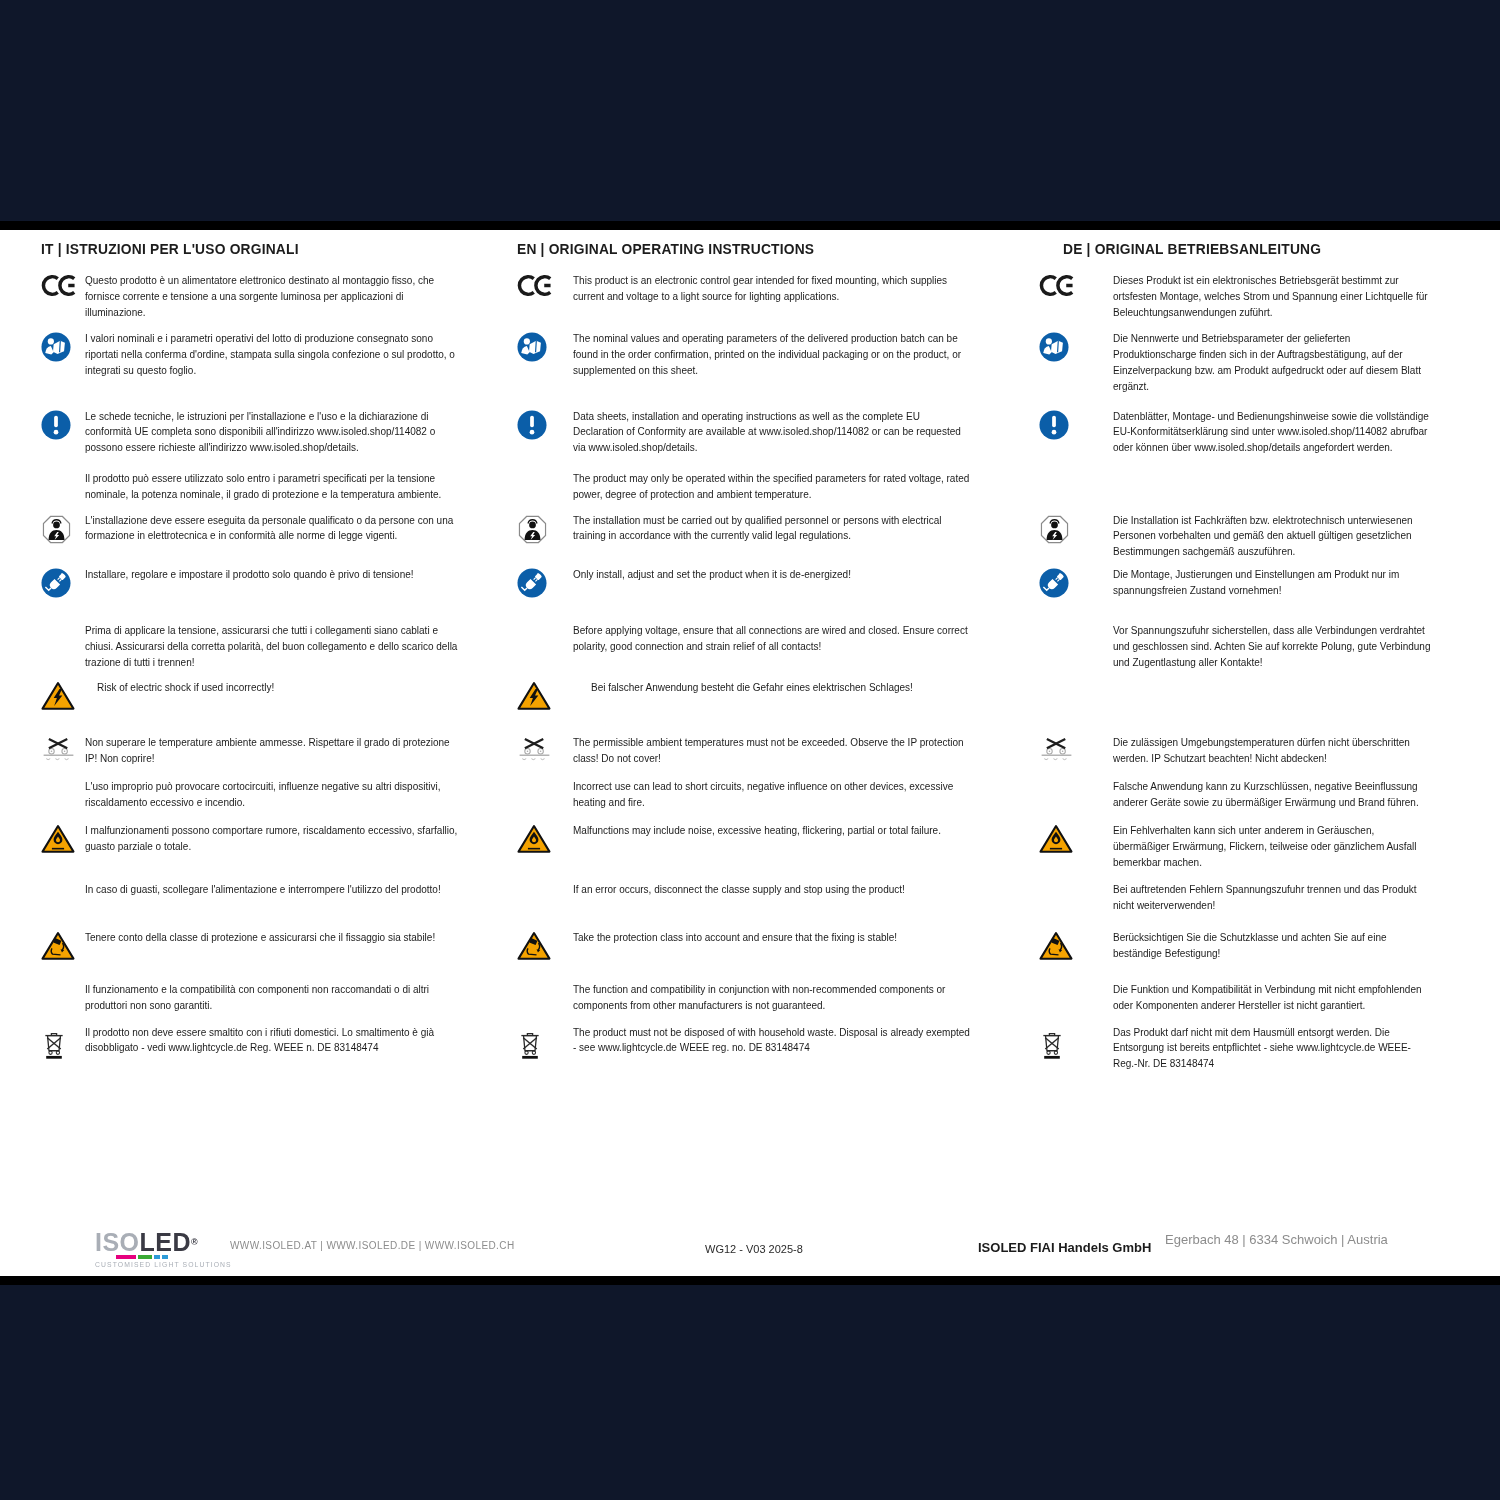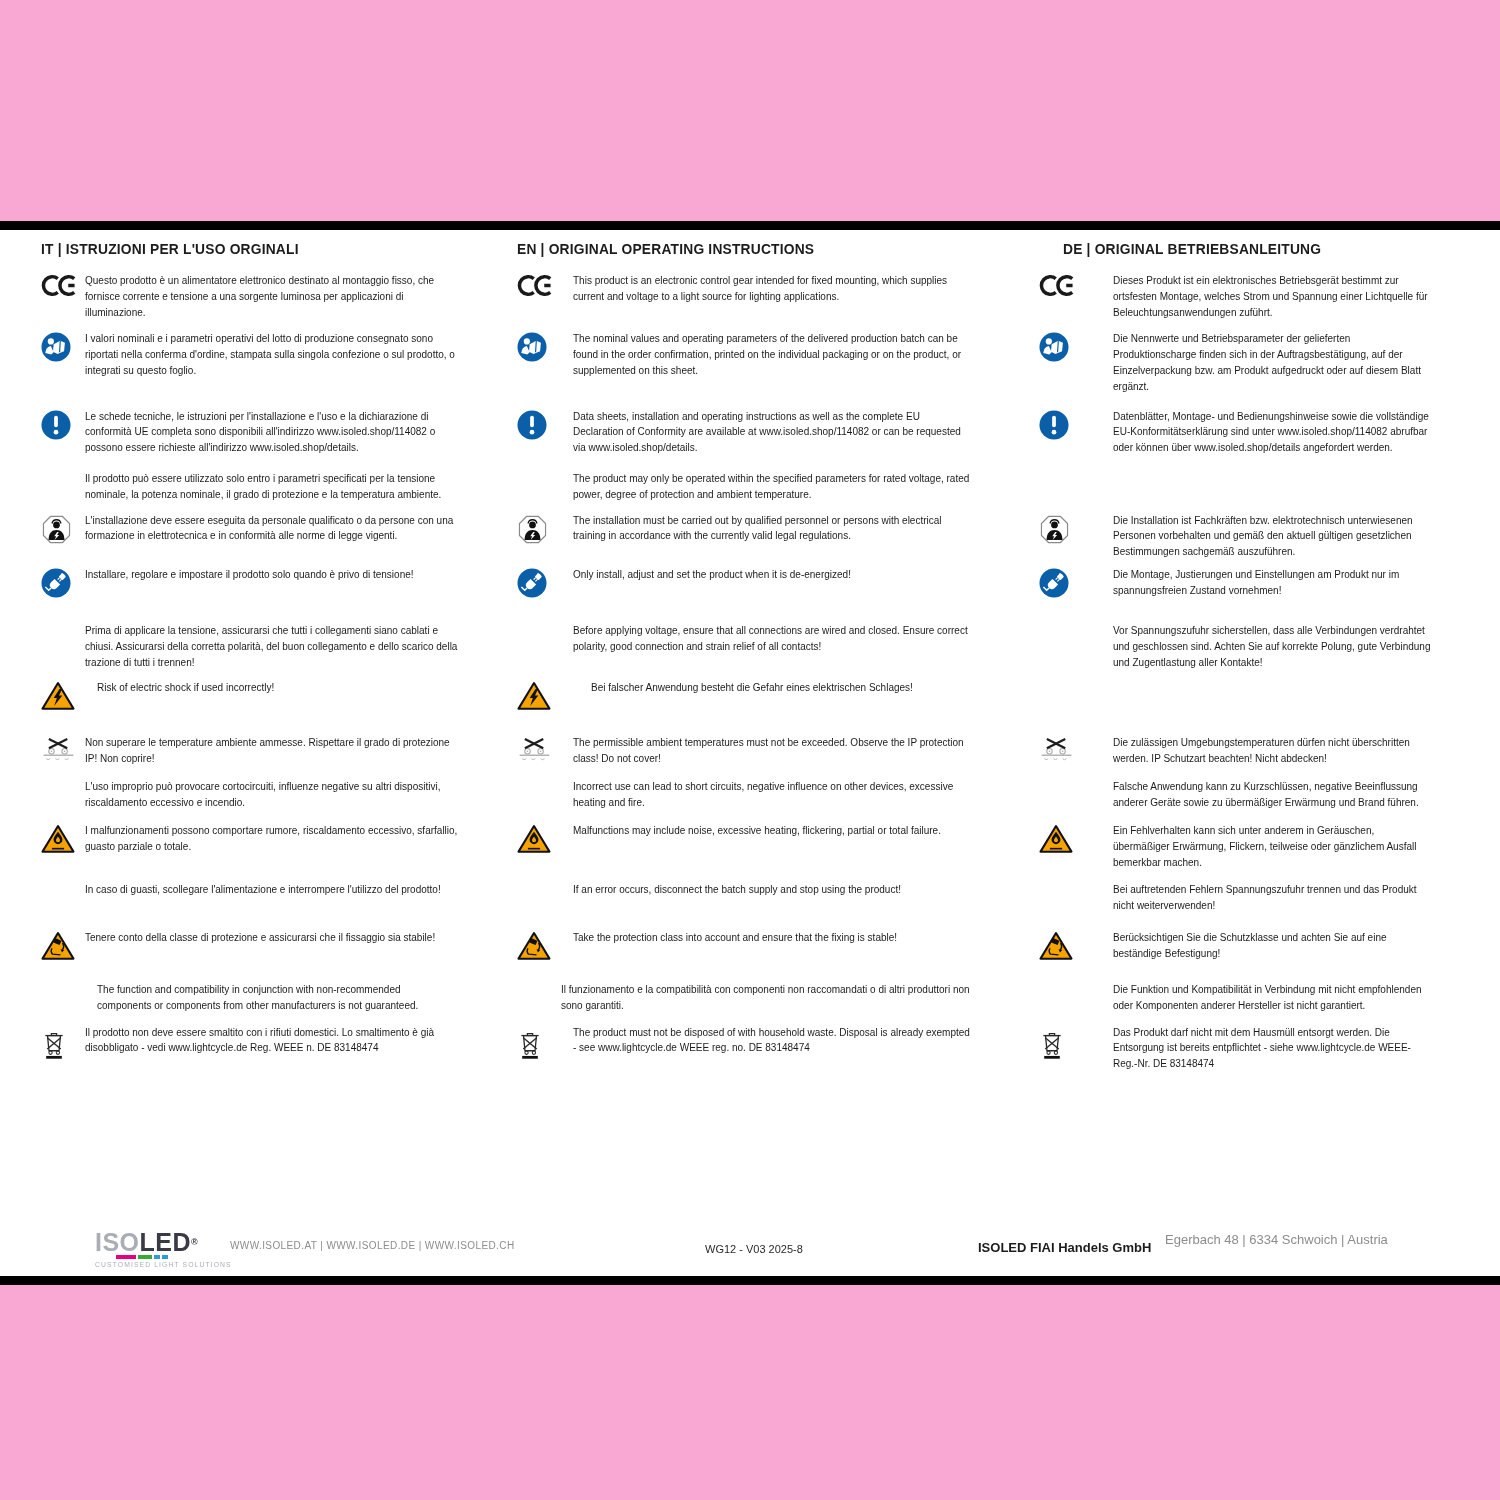--- a/index.html
+++ b/index.html
@@ -1,18 +1,18 @@
 <!DOCTYPE html>
 <html><head>
 <meta charset="utf-8">
 <style>
   * { box-sizing: border-box; }
   html,body { margin:0; padding:0; background:#fff; }
   #page {
-    position:relative; width:1500px; height:1500px; background:#f9a8d4;
+    position:relative; width:1500px; height:1500px; background:#0f172a;
     font-family:"Liberation Sans", sans-serif; color:#1c1c1c; overflow:hidden;
   }
   .sheet {
     position:absolute; left:-12px; right:-12px; top:221px; height:1064px;
     border:9px solid #000; background:#fff;
   }
   .content { position:absolute; left:44px; top:12px; right:0; }
   .hdr-row, .row { display:grid; grid-template-columns:476px 522px 392px; }
   .hdr { font-size:13.8px; font-weight:bold; letter-spacing:.2px; }
   .hdr.de { padding-left:24px; }
@@ -357,21 +357,21 @@
           </div>
       </div>
 
       <div class="row m11">
         <div class="cell c-it">
             <span class="ico"></span>
             <p class="txt">In caso di guasti, scollegare l'alimentazione e interrompere l'utilizzo del prodotto!</p>
           </div>
         <div class="cell c-en">
             <span class="ico"></span>
-            <p class="txt">If an error occurs, disconnect the batch supply and stop using the product!</p>
+            <p class="txt">If an error occurs, disconnect the classe supply and stop using the product!</p>
           </div>
         <div class="cell c-de">
             <span class="ico"></span>
             <p class="txt">Bei auftretenden Fehlern Spannungszufuhr trennen und das Produkt nicht weiterverwenden!</p>
           </div>
       </div>
 
       <div class="row m12">
         <div class="cell c-it">
             <span class="ico"><svg width="34" height="30" viewBox="0 0 36 32">
@@ -399,27 +399,27 @@
                 <rect x="13.6" y="8.8" width="7.4" height="5" rx="0.8" transform="rotate(24 17.3 11.3)" fill="#111"></rect>
                 <path d="M22.8 13 q2.6 3.8 -0.3 7.2" stroke="#111" stroke-width="1.5" fill="none"></path>
                 <polygon points="20.7,19.4 22.2,23 24.6,20.2" fill="#111"></polygon>
                 <path d="M11.6 18.5 q-2 3.5 0.6 6.2 l8.5 0.8" stroke="#111" stroke-width="1.5" fill="none"></path>
               </svg></span>
             <p class="txt">Berücksichtigen Sie die Schutzklasse und achten Sie auf eine beständige Befestigung!</p>
           </div>
       </div>
 
       <div class="row m13">
+        <div class="cell c-it">
+            <span class="ico"></span>
+            <p class="txt">Il funzionamento e la compatibilità con componenti non raccomandati o di altri produttori non sono garantiti.</p>
+          </div>
         <div class="cell c-en">
             <span class="ico"></span>
             <p class="txt">The function and compatibility in conjunction with non-recommended components or components from other manufacturers is not guaranteed.</p>
-          </div>
-        <div class="cell c-it">
-            <span class="ico"></span>
-            <p class="txt">Il funzionamento e la compatibilità con componenti non raccomandati o di altri produttori non sono garantiti.</p>
           </div>
         <div class="cell c-de">
             <span class="ico"></span>
             <p class="txt">Die Funktion und Kompatibilität in Verbindung mit nicht empfohlenden oder Komponenten anderer Hersteller ist nicht garantiert.</p>
           </div>
       </div>
 
       <div class="row m14">
         <div class="cell c-it">
             <span class="ico"><svg width="26" height="33" viewBox="0 0 30 38">

